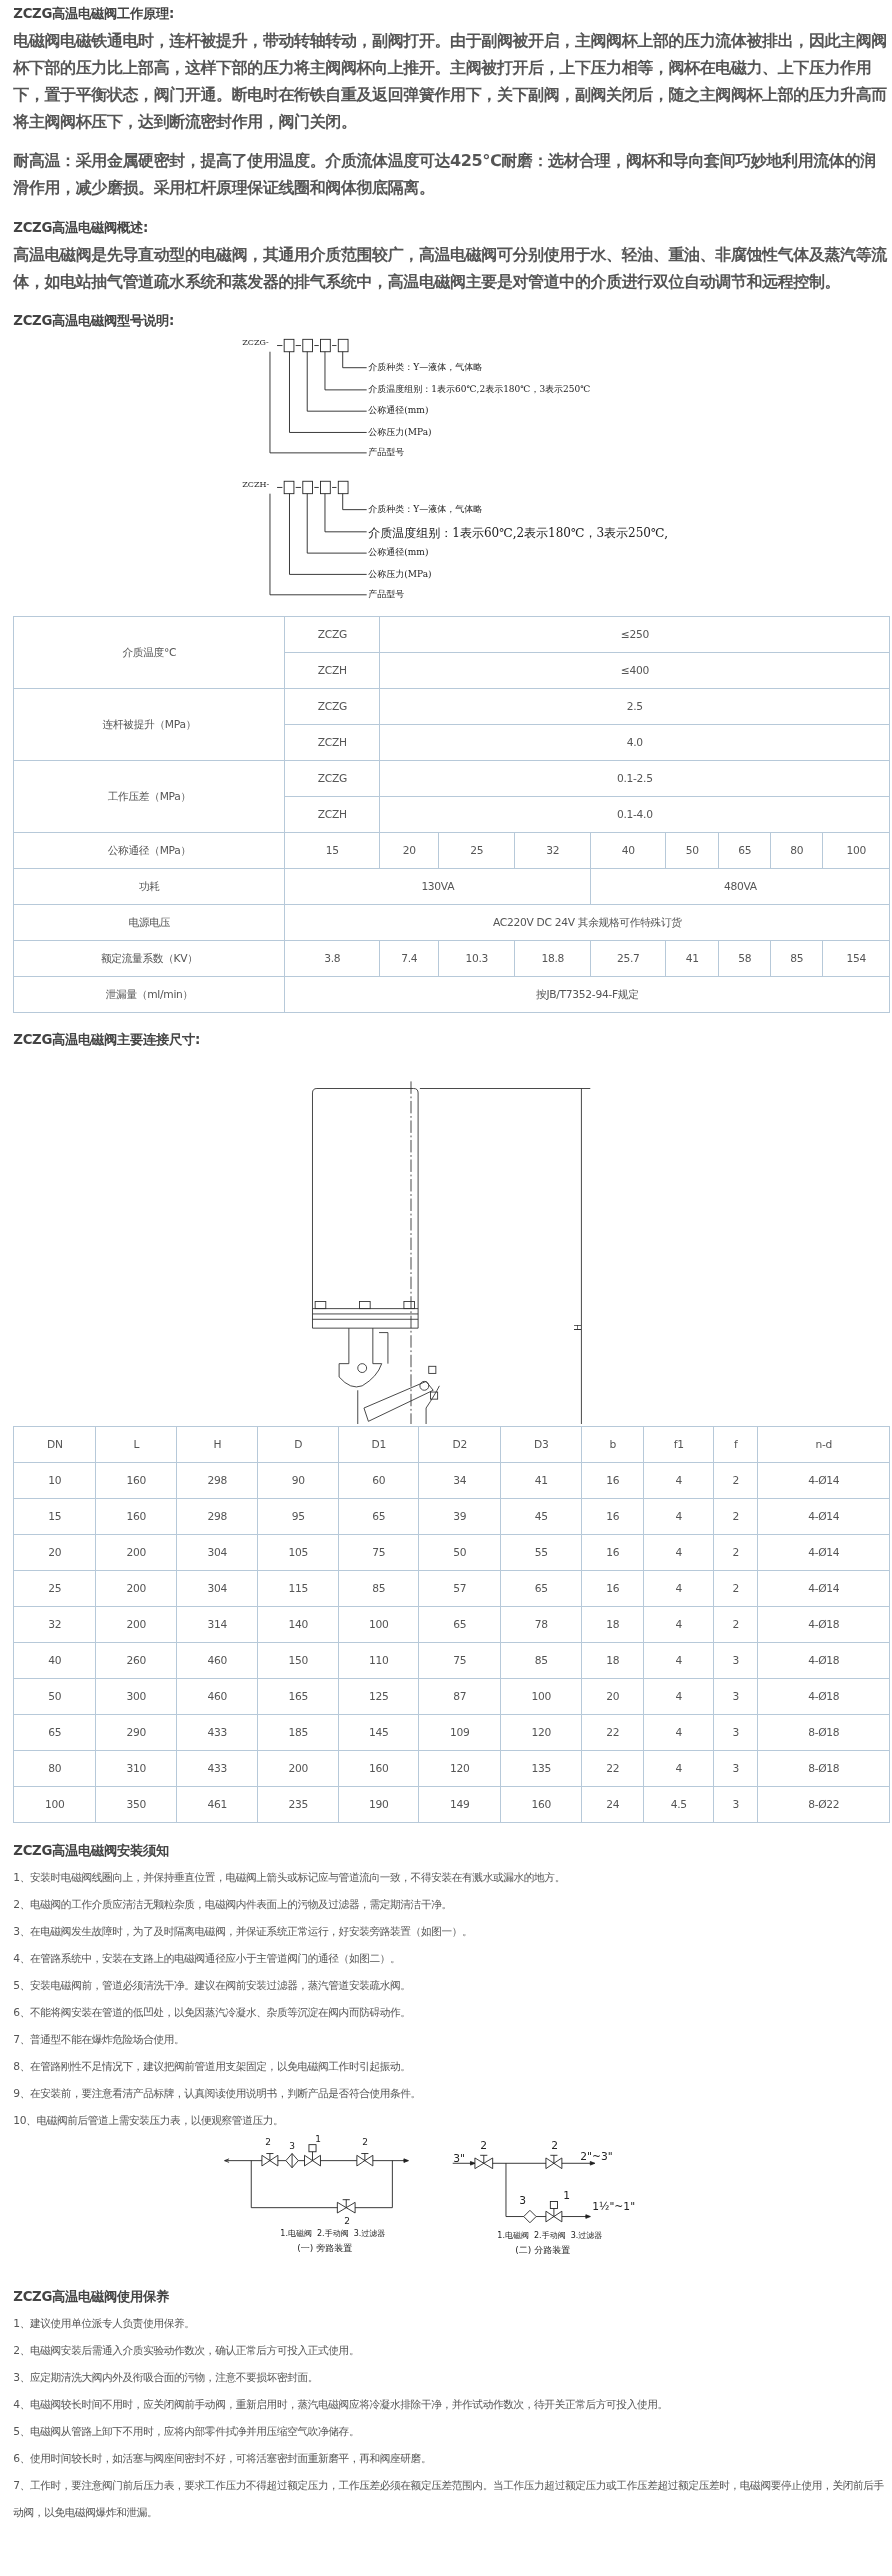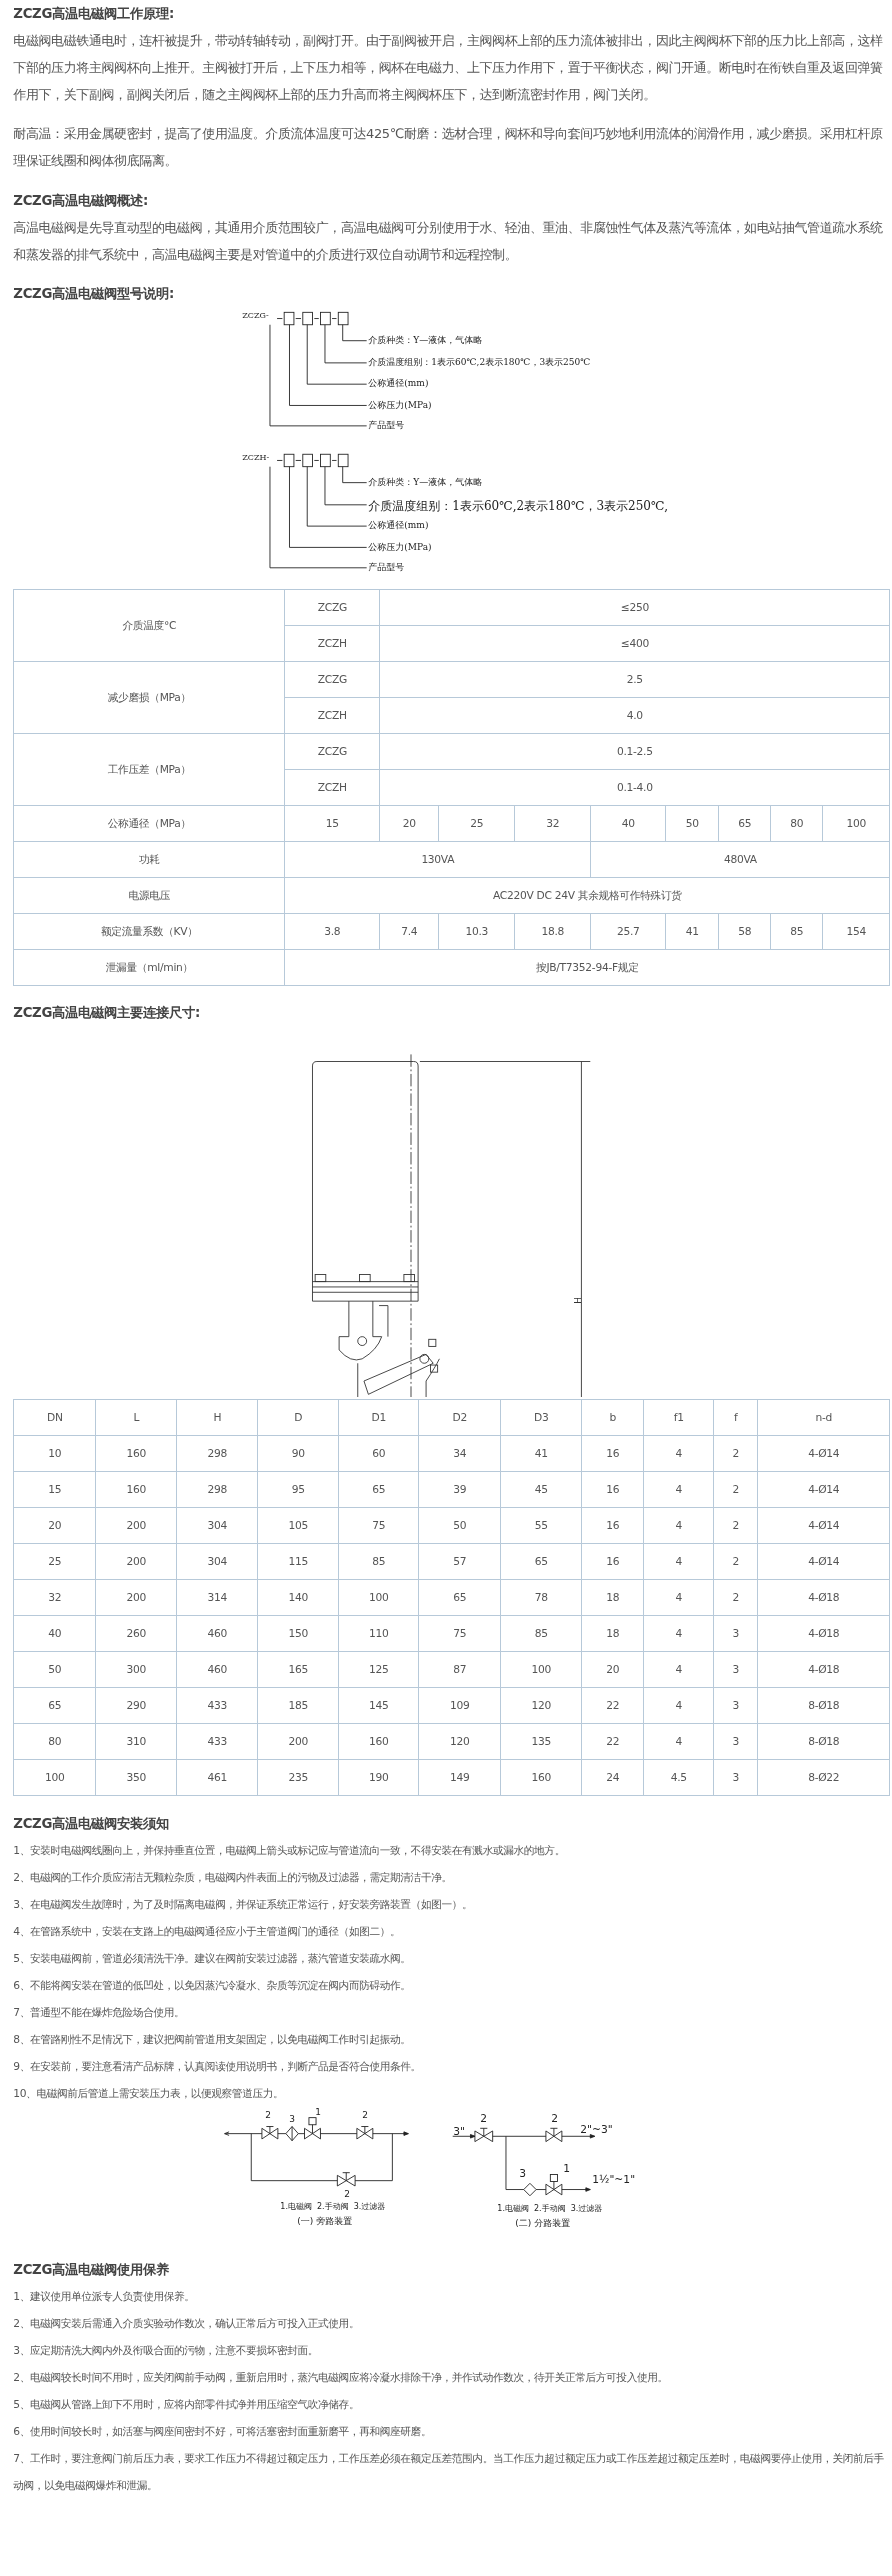--- a/index.html
+++ b/index.html
@@ -10,22 +10,23 @@
     color: #555555;
     font-size: 10.7px;
     position: relative;
   }
   .page { padding: 0 3.6px 0 13.3px; width: 892px; }
   h3.sec {
     font-size: 13.3px; font-weight: bold; color: #444444;
     height: 27px; line-height: 27px; letter-spacing: -0.3px;
   }
   p.body {
-    font-size: 13px; line-height: 27px; color: #555555;
+    font-size: 16px; line-height: 27px; color: #555555;
     letter-spacing: -0.4px;
+    font-weight: bold;
   }
   .gap { height: 10.7px; }
 
   
   .model-wrap { position: relative; height: 275px; }
   .model-svg { position: absolute; left: 0; top: 0; }
 
   
   table.grid {
     border-collapse: collapse; width: 875px; table-layout: fixed;
@@ -132,21 +133,21 @@
         <tr>
       <td rowspan="2">介质温度°C</td>
       <td>ZCZG</td>
       <td colspan="8">≤250</td>
     </tr>
     <tr>
       <td>ZCZH</td>
       <td colspan="8">≤400</td>
     </tr>
     <tr>
-      <td rowspan="2">减少磨损（MPa）</td>
+      <td rowspan="2">连杆被提升（MPa）</td>
       <td>ZCZG</td>
       <td colspan="8">2.5</td>
     </tr>
     <tr>
       <td>ZCZH</td>
       <td colspan="8">4.0</td>
     </tr>
     <tr>
       <td rowspan="2">工作压差（MPa）</td>
       <td>ZCZG</td>
@@ -550,19 +551,19 @@
     <span style="position:absolute;left:484px;top:96px;font-size:8px;color:#222;white-space:pre;">1.电磁阀  2.手动阀  3.过滤器</span>
     <span style="position:absolute;left:502px;top:110px;font-size:9px;color:#222;text-align:right;">(二) 分路装置</span>
   </div>
 
   <div class="gap" style="height:7.1px"></div>
   <h3 class="sec">ZCZG高温电磁阀使用保养</h3>
   <ol class="notes" id="maint-list">
       <li>1、建议使用单位派专人负责使用保养。</li>
       <li>2、电磁阀安装后需通入介质实验动作数次，确认正常后方可投入正式使用。</li>
       <li>3、应定期清洗大阀内外及衔吸合面的污物，注意不要损坏密封面。</li>
-      <li>2、电磁阀较长时间不用时，应关闭阀前手动阀，重新启用时，蒸汽电磁阀应将冷凝水排除干净，并作试动作数次，待开关正常后方可投入使用。</li>
+      <li>4、电磁阀较长时间不用时，应关闭阀前手动阀，重新启用时，蒸汽电磁阀应将冷凝水排除干净，并作试动作数次，待开关正常后方可投入使用。</li>
       <li>5、电磁阀从管路上卸下不用时，应将内部零件拭净并用压缩空气吹净储存。</li>
       <li>6、使用时间较长时，如活塞与阀座间密封不好，可将活塞密封面重新磨平，再和阀座研磨。</li>
       <li>7、工作时，要注意阀门前后压力表，要求工作压力不得超过额定压力，工作压差必须在额定压差范围内。当工作压力超过额定压力或工作压差超过额定压差时，电磁阀要停止使用，关闭前后手动阀，以免电磁阀爆炸和泄漏。</li>
     </ol>
 </div>
 
 
 </body></html>

